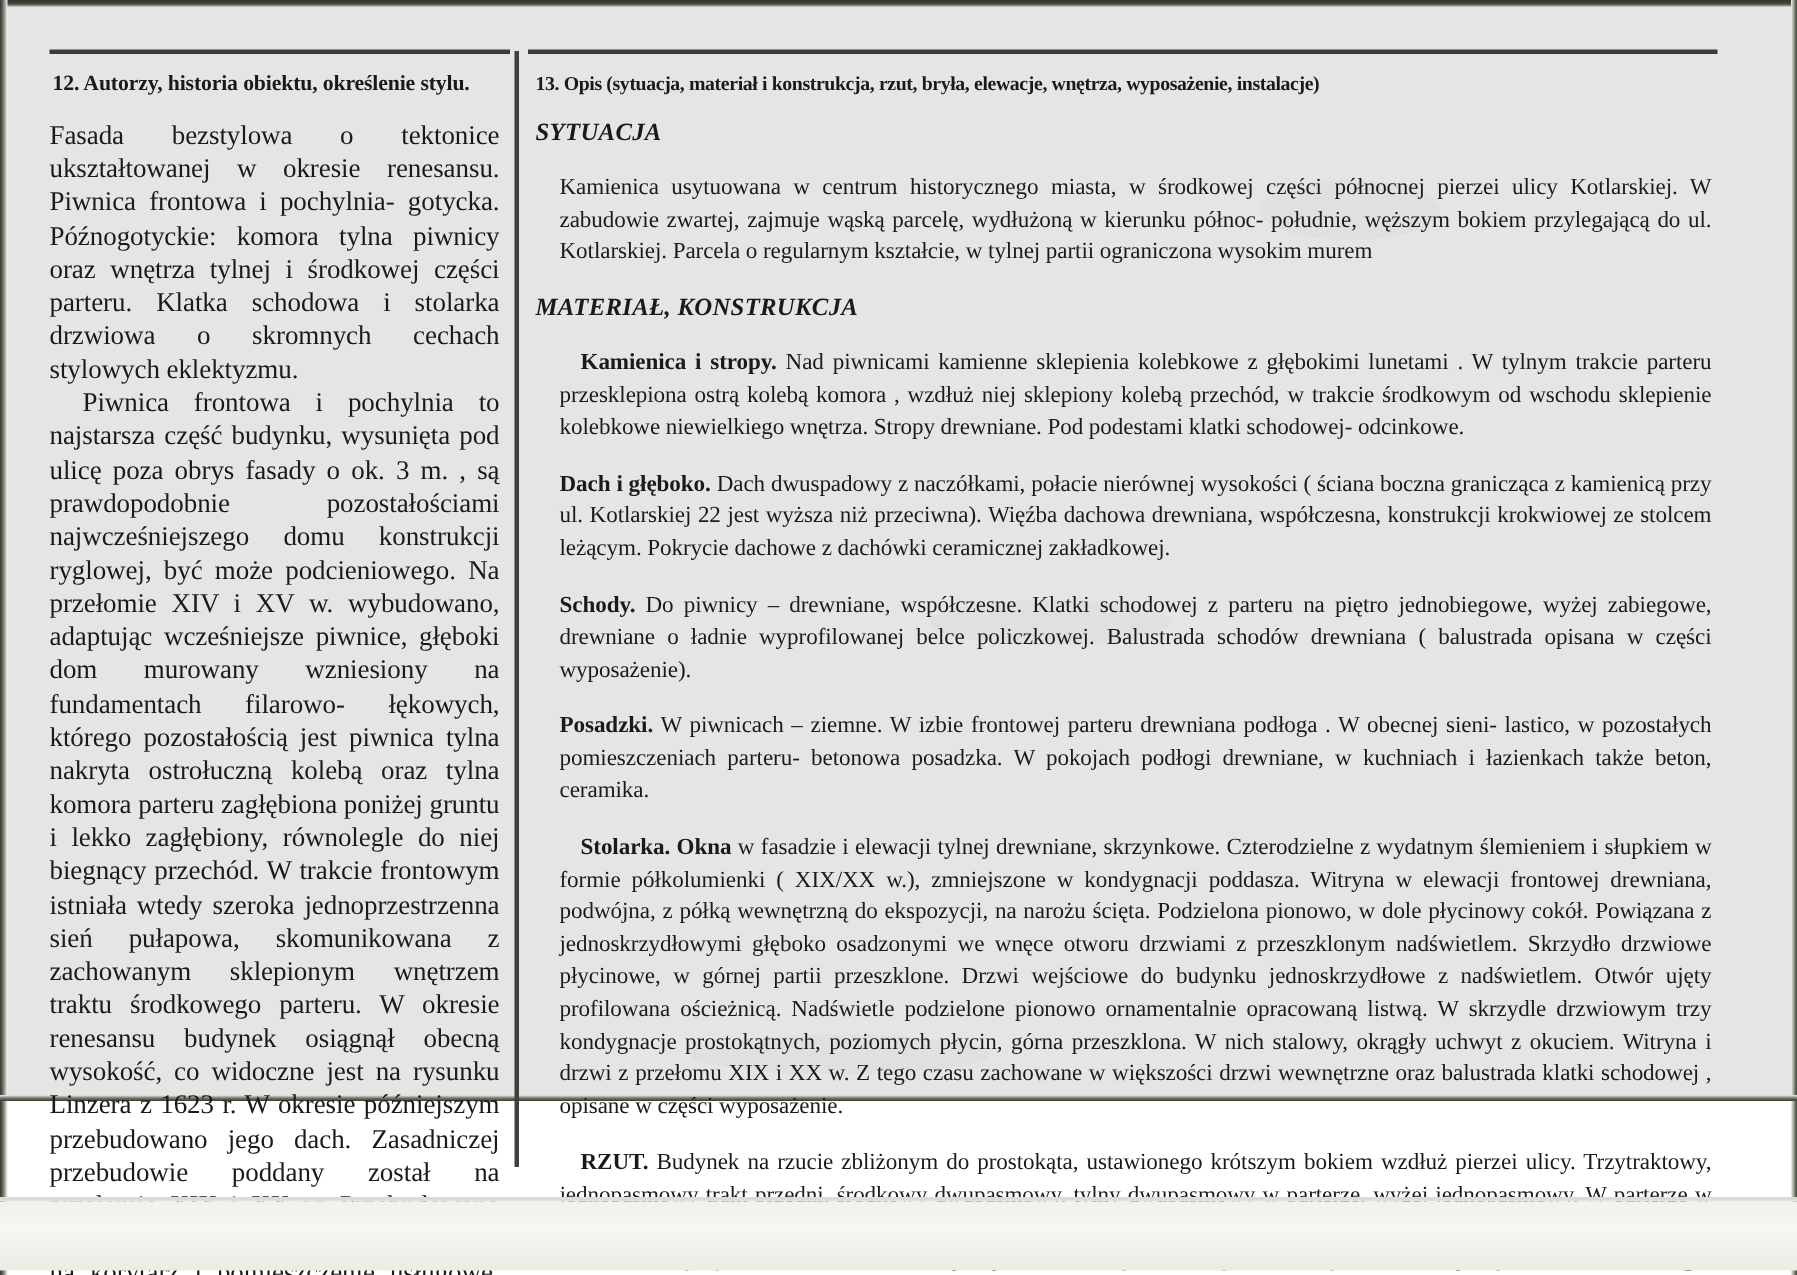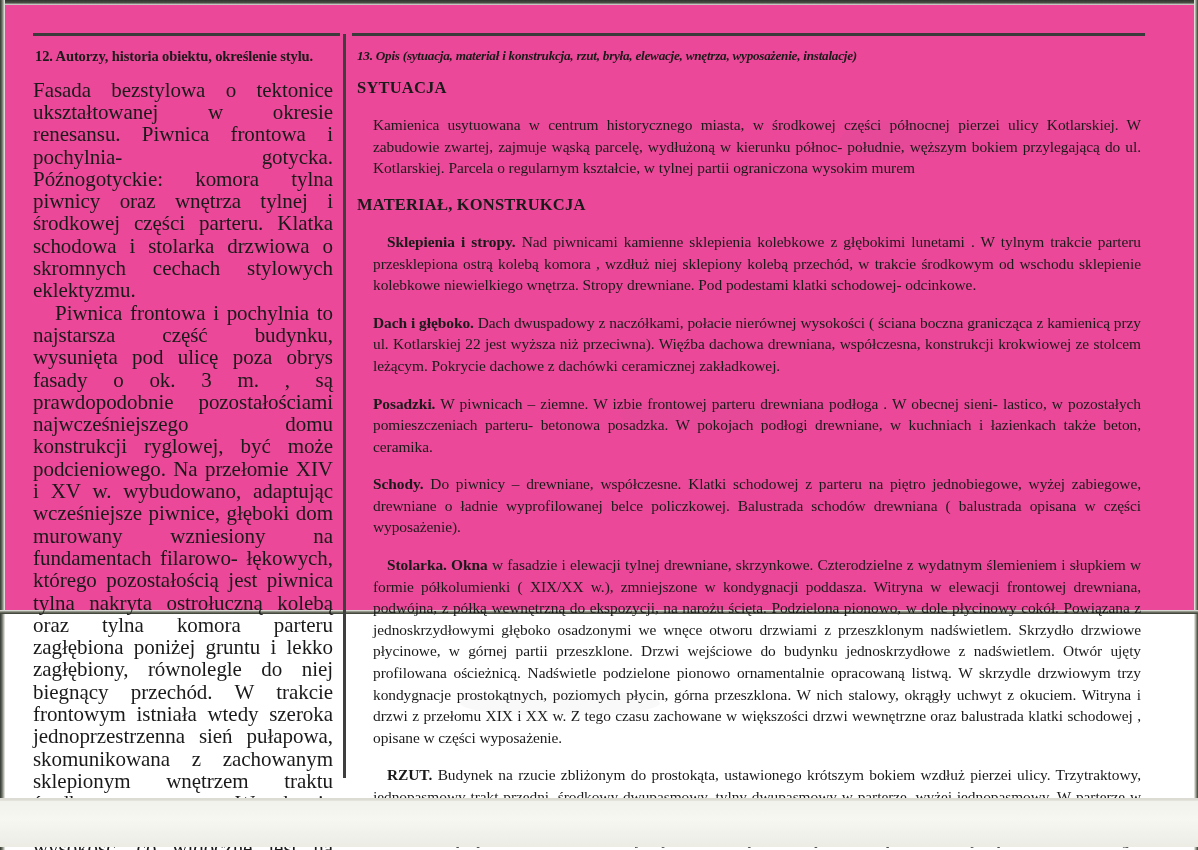--- a/index.html
+++ b/index.html
@@ -11,22 +11,22 @@
     width: 1198px;
     height: 850px;
     font-family: "Liberation Serif", serif;
     color: #1a1a1a;
     overflow: hidden;
   }
 
   .page {
     position: relative;
     width: 1198px;
-    height: 614px;
-    background: #ec4899;
+    height: 734px;
+    background: #e5e5e5;
     box-sizing: border-box;
   }
 
   
   .scan-edge-top {
     position: absolute;
     top: 0; left: 0;
     width: 1198px;
     height: 5px;
     background: linear-gradient(to bottom, #2e332c 0%, #4a4f45 55%, #e9e9e4 100%);
@@ -105,39 +105,39 @@
     margin: 0 0 14px 2px;
     line-height: 1.15;
   }
   .hdr-right {
     font-weight: bold;
     font-size: 13.2px;
     letter-spacing: -0.25px;
     margin: 0 0 15px 0;
     line-height: 1.15;
     white-space: nowrap;
-    font-style: italic;
   }
 
   .lp {
     margin: 0 0 0 0;
     text-align: justify;
     text-justify: inter-word;
-    font-size: 21px;
+    font-size: 18px;
     line-height: 22.3px;
     letter-spacing: -0.05px;
   }
   .lp.indent { text-indent: 22px; }
 
   .sec-title {
     font-weight: bold;
     font-size: 16.5px;
     letter-spacing: 0.2px;
     margin: 0 0 1px 0;
     line-height: 20px;
+    font-style: italic;
   }
   .sec-title.gap { margin-top: 0; }
 
   .rp {
     margin: 16px;
     text-align: justify;
     text-justify: inter-word;
     font-size: 15.4px;
     line-height: 21.6px;
     letter-spacing: -0.05px;
@@ -188,27 +188,27 @@
   </div>
 
   <div class="col-right">
     <div class="hdr-right">13. Opis (sytuacja, materiał i konstrukcja, rzut, bryła, elewacje, wnętrza, wyposażenie, instalacje)</div>
 
     <div class="sec-title">SYTUACJA</div>
     <p class="rp">Kamienica usytuowana w centrum historycznego miasta, w środkowej części północnej pierzei ulicy Kotlarskiej. W zabudowie zwartej, zajmuje wąską parcelę, wydłużoną w kierunku północ- południe, węższym bokiem przylegającą do ul. Kotlarskiej. Parcela o regularnym kształcie, w tylnej partii ograniczona wysokim murem</p>
 
     <div class="sec-title gap">MATERIAŁ, KONSTRUKCJA</div>
 
-    <p class="rp ind"><b>Sklepienia i stropy.</b><span> Nad piwnicami kamienne sklepienia kolebkowe z głębokimi lunetami . W tylnym trakcie parteru przesklepiona ostrą kolebą komora , wzdłuż niej sklepiony kolebą przechód, w trakcie środkowym od wschodu sklepienie kolebkowe niewielkiego wnętrza. Stropy drewniane. Pod podestami klatki schodowej- odcinkowe.</span></p>
+    <p class="rp ind"><b>Kamienica i stropy.</b><span> Nad piwnicami kamienne sklepienia kolebkowe z głębokimi lunetami . W tylnym trakcie parteru przesklepiona ostrą kolebą komora , wzdłuż niej sklepiony kolebą przechód, w trakcie środkowym od wschodu sklepienie kolebkowe niewielkiego wnętrza. Stropy drewniane. Pod podestami klatki schodowej- odcinkowe.</span></p>
 
     <p class="rp"><b>Dach i głęboko.</b><span> Dach dwuspadowy z naczółkami, połacie nierównej wysokości ( ściana boczna granicząca z kamienicą przy ul. Kotlarskiej 22 jest wyższa niż przeciwna). Więźba dachowa drewniana, współczesna,  konstrukcji krokwiowej ze stolcem leżącym. Pokrycie dachowe z dachówki ceramicznej zakładkowej.</span></p>
 
+    <p class="rp"><b>Schody.</b><span> Do piwnicy – drewniane, współczesne.  Klatki schodowej  z parteru na piętro jednobiegowe, wyżej zabiegowe, drewniane o ładnie wyprofilowanej belce policzkowej. Balustrada schodów drewniana ( balustrada opisana w części wyposażenie).</span></p>
+
     <p class="rp"><b>Posadzki.</b><span> W piwnicach –  ziemne. W izbie frontowej parteru drewniana podłoga . W obecnej sieni- lastico, w pozostałych pomieszczeniach parteru- betonowa posadzka.   W pokojach podłogi drewniane, w kuchniach i łazienkach także beton, ceramika.</span></p>
-
-    <p class="rp"><b>Schody.</b><span> Do piwnicy – drewniane, współczesne.  Klatki schodowej  z parteru na piętro jednobiegowe, wyżej zabiegowe, drewniane o ładnie wyprofilowanej belce policzkowej. Balustrada schodów drewniana ( balustrada opisana w części wyposażenie).</span></p>
 
     <p class="rp ind"><b>Stolarka. Okna</b><span> w fasadzie i elewacji tylnej drewniane, skrzynkowe. Czterodzielne z wydatnym ślemieniem i słupkiem w formie półkolumienki ( XIX/XX w.), zmniejszone w kondygnacji poddasza.   Witryna w elewacji frontowej drewniana, podwójna,  z półką wewnętrzną do ekspozycji, na narożu ścięta. Podzielona pionowo, w dole płycinowy cokół. Powiązana z jednoskrzydłowymi głęboko osadzonymi we wnęce otworu drzwiami z przeszklonym nadświetlem. Skrzydło drzwiowe płycinowe, w górnej partii przeszklone. Drzwi wejściowe do budynku jednoskrzydłowe z nadświetlem. Otwór ujęty profilowana ościeżnicą. Nadświetle podzielone pionowo ornamentalnie opracowaną listwą. W skrzydle drzwiowym trzy kondygnacje prostokątnych, poziomych płycin, górna przeszklona. W nich stalowy, okrągły uchwyt z okuciem. Witryna i drzwi z przełomu XIX i XX w.  Z tego czasu zachowane w większości drzwi wewnętrzne oraz balustrada klatki schodowej , opisane  w części wyposażenie.</span></p>
 
     <p class="rp ind"><b>RZUT.</b><span>  Budynek na rzucie zbliżonym do prostokąta, ustawionego krótszym bokiem wzdłuż pierzei ulicy. Trzytraktowy, jednopasmowy trakt przedni, środkowy dwupasmowy, tylny dwupasmowy w parterze, wyżej jednopasmowy. W parterze w trakcie frontowym pierwotna sień na szerokość kamienicy, wtórnie podzielona na szersze pomieszczenie usługowe od wschodu i wąską sień od zachodu, z której wejście na klatkę schodową ulokowaną w zachodniej części traktu środkowego. Do lokalu i do sieni odrębne wejścia z ulicy. We wschodniej części traktu środkowego sklepione wnętrze ( pozostałość sklepienia sieni) skomunikowane z lokalem frontowym. Z niego wejście do pogłębionej szerokiej, sklepionej komory w zachodniej części traktu tylnego i wąskiego przechodu w części wschodniej.</span></p>
 
     <div class="footnote">c.d. opisu na wkładce nr 1</div>
   </div>
 
   <div class="paper-fold2"></div>
   <div class="paper-fold"></div>

